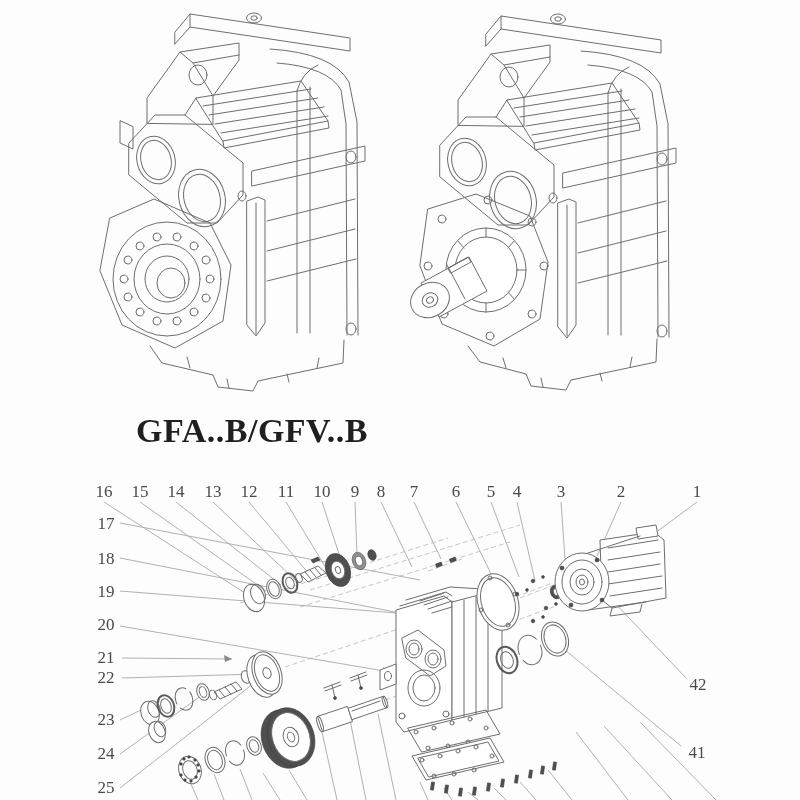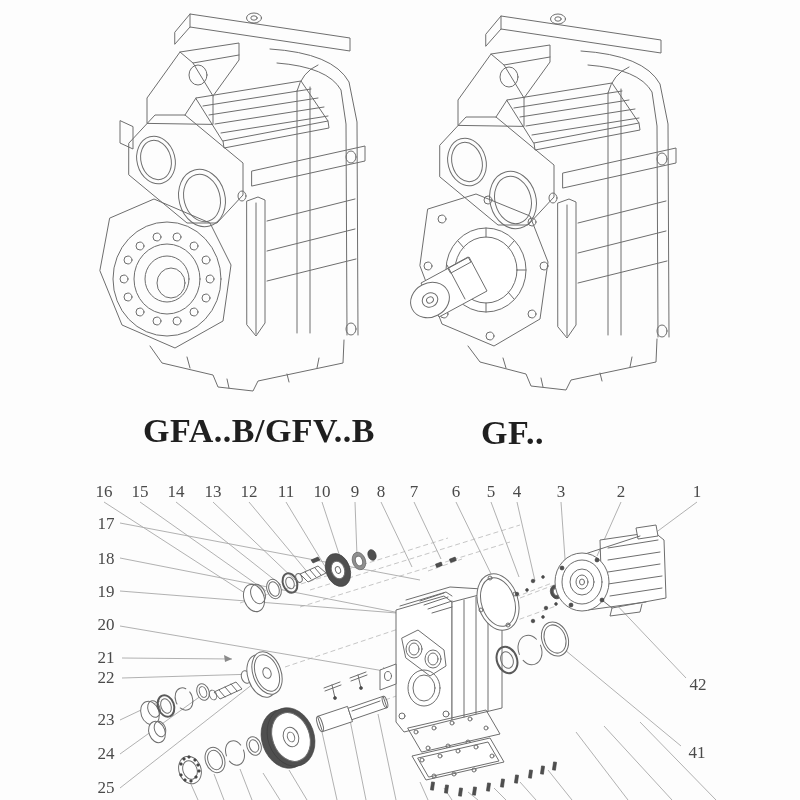--- a/index.html
+++ b/index.html
@@ -191,22 +191,21 @@
     </g>
     <g>
       <path class="ln" d="M60,344 L72,360 L118,372 L123,384 L158,388 L163,378 L248,360 L249,337"></path>
       <path class="ln" d="M95,356 L98,366"></path>
         <path class="ln" d="M133,376 L135,385"></path>
       <path class="ln" d="M192,371 L194,379"></path>
         <path class="ln" d="M222,365 L224,355"></path>
     </g>
   </svg>
 
-  <div class="model-label" style="left:104px;top:412px;width:310px;">GFA..B/GFV..B</div>
-  <div class="model-label" style="left:440px;top:414px;width:145px;">GF..</div>
+  <div class="model-label" style="left:97px;top:412px;width:310px;">GFA..B/GFV..B</div>
 
   <svg style="left:0;top:470px;width:800px;height:330px" viewBox="0 0 800 330">
 
     <g>
       <path class="dash" d="M240,133 L448,68"></path>
       <path class="dash" d="M310,120 L520,55"></path>
       <path class="dash" d="M300,137 L510,72"></path>
       <path class="dash" d="M285,197 L455,140"></path>
       <path class="dash" d="M340,246 L492,192"></path>
       <path class="dash" d="M428,101 L462,89"></path>

